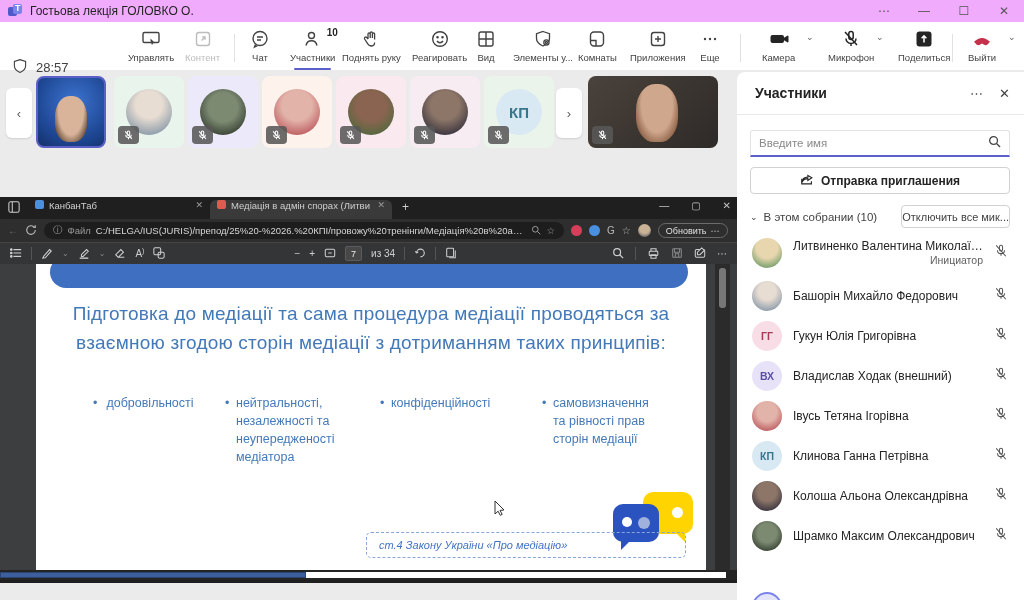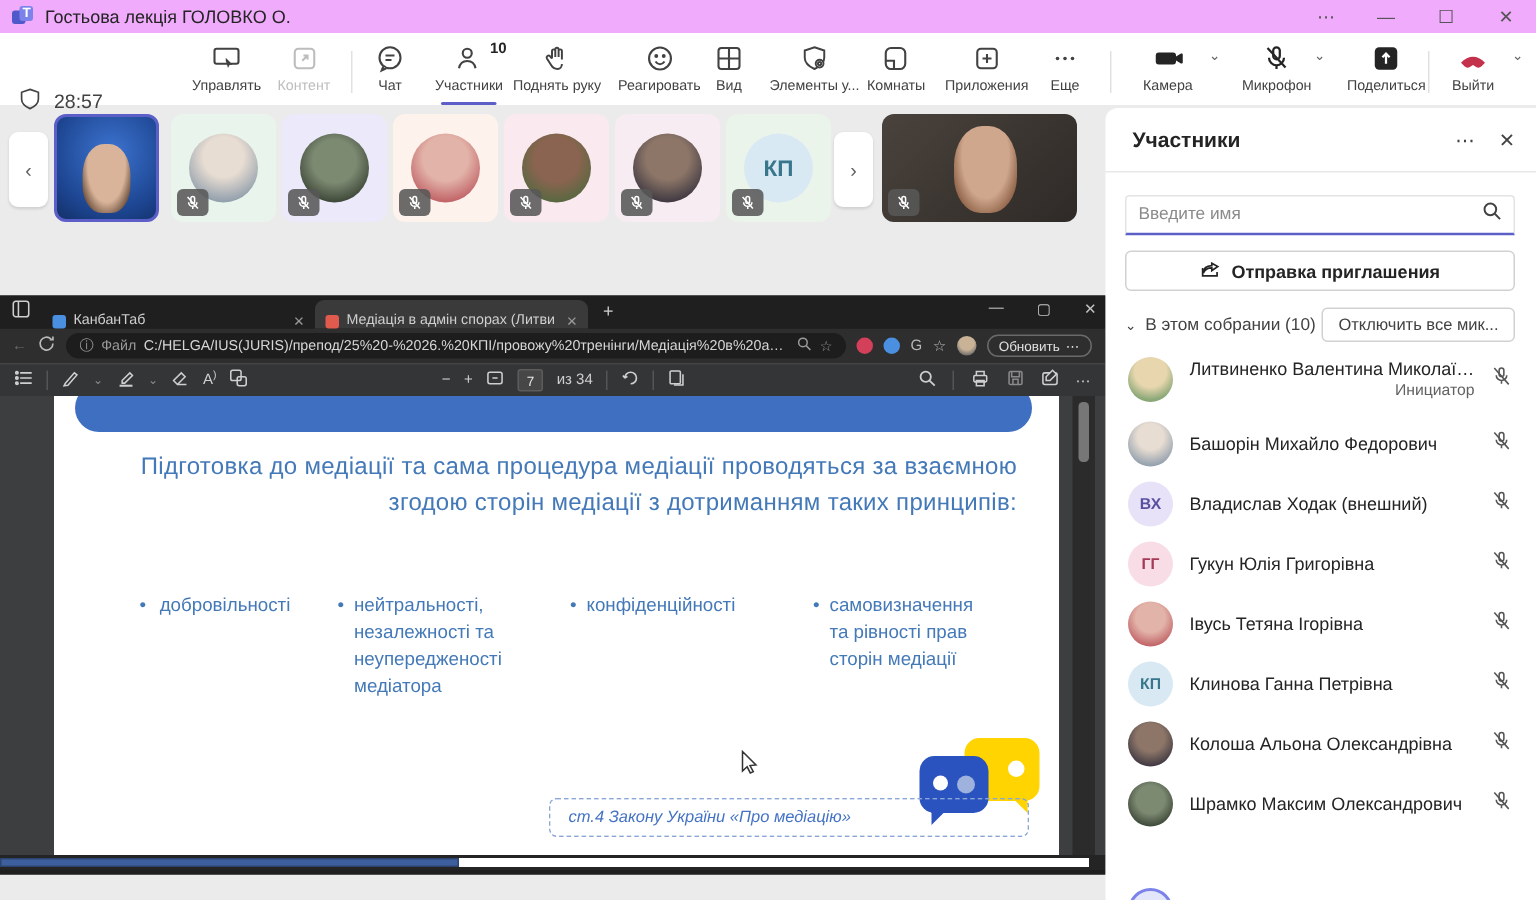--- a/index.html
+++ b/index.html
@@ -41,21 +41,21 @@
   .initials-circle { position:absolute; left:50%; top:50%; transform:translate(-50%,-50%); width:46px; height:46px;
     border-radius:50%; display:flex; align-items:center; justify-content:center; font-size:15px; font-weight:bold; }
   #tile-presenter { left:588px; width:130px; background:linear-gradient(135deg,#4a423c, #2e2a27); }
   #tile-presenter .face { position:absolute; left:48px; top:8px; width:42px; height:58px; border-radius:45% 45% 42% 42%;
     background:radial-gradient(ellipse at 50% 35%, #cfa78c 0 52%, #7a4d33 88%); }
 
   
   #browser { position:absolute; left:0; top:197px; width:737px; height:386px; background:#1f1f1f;
     display:flex; flex-direction:column; }
   #tabbar { height:22px; background:#1f1f1f; display:flex; align-items:flex-end; color:#cfcfcf; font-size:9.5px; position:relative; }
-  .tab { height:19px; display:flex; align-items:flex-end; gap:5px; padding:0 7px; width:182px; }
+  .tab { height:19px; display:flex; align-items:flex-start; gap:5px; padding:0 7px; width:182px; }
   .tab.active { background:#3a3a3a; border-radius:6px 6px 0 0; }
   .tab .ttl { flex:1; overflow:hidden; white-space:nowrap; text-overflow:ellipsis; }
   .tab .tclose { color:#9a9a9a; font-size:9px; }
   .tab-ico { width:9px; height:9px; border-radius:2px; flex:none; }
   #bwin-controls { position:absolute; right:6px; top:3px; display:flex; gap:22px; color:#c3c3c3; font-size:10px; }
   #addrbar { height:23px; background:#2e2e2e; display:flex; align-items:center; gap:7px; padding:0 8px; color:#b9b9b9; font-size:10px; }
   #url-pill { height:17px; flex:0 0 520px; background:#1d1d1d; border-radius:9px; display:flex; align-items:center;
     gap:5px; padding:0 9px; color:#cfcfcf; font-size:9.5px; overflow:hidden; }
   #url-pill .url-text { flex:1; overflow:hidden; white-space:nowrap; text-overflow:ellipsis; color:#d6d6d6; }
   .ext-dot { width:11px; height:11px; border-radius:50%; flex:none; }
@@ -68,22 +68,22 @@
   #page-box { width:17px; height:15px; background:#474747; border:1px solid #5c5c5c; border-radius:2px;
     display:flex; align-items:center; justify-content:center; font-size:9px; color:#e8e8e8; }
   #pdf-center { display:flex; align-items:center; gap:9px; margin-left:120px; }
   #pdf-right { display:flex; align-items:center; gap:11px; margin-left:auto; }
 
   #pdf-content { flex:1; position:relative; background:#3c3e40; overflow:hidden; }
   #slide { position:absolute; left:36px; top:0; width:670px; height:100%; background:#ffffff; }
   #vscroll { position:absolute; right:7px; top:0; width:15px; height:100%; background:#2b2b2b; }
   #vscroll .thumb { position:absolute; left:4px; top:4px; width:7px; height:40px; background:#777; border-radius:3px; }
   #slide-topbar { position:absolute; left:14px; right:18px; top:-8px; height:32px; background:#3e6fc1; border-radius:16px; }
-  #slide-heading { position:absolute; left:28px; right:28px; top:36px; text-align:right; color:#4479b8;
-    font-size:16px; font-weight:500; line-height:1.5; letter-spacing:.2px; }
+  #slide-heading { position:absolute; left:28px; right:28px; top:36px; text-align:center; color:#4479b8;
+    font-size:19px; font-weight:500; line-height:1.5; letter-spacing:.2px; }
   .bullet-col { position:absolute; top:130px; color:#4479b8; font-size:12.5px; font-weight:500; line-height:1.45; }
   .bullet-col::before { content:"•"; position:absolute; left:-11px; top:0; }
   #bcol-0 { left:68px;  width:92px; text-align:center; }
   #bcol-1 { left:200px; width:128px; }
   #bcol-2 { left:355px; width:118px; }
   #bcol-3 { left:517px; width:104px; }
   #citation-box { position:absolute; left:330px; top:268px; width:320px; height:26px; border:1px dashed #8aa6d6;
     border-radius:5px; display:flex; align-items:center; padding-left:12px; color:#4472c4; font-size:11px; font-style:italic; }
   .bubble { position:absolute; border-radius:10px; }
   #bubble-yellow { left:607px; top:228px; width:50px; height:42px; background:#ffd400; }
@@ -108,21 +108,21 @@
   #panel-div { position:absolute; left:0; top:42px; width:100%; height:1px; background:#e8e8e8; }
   #search-box { position:absolute; left:13px; top:58px; width:260px; height:27px; background:#fff;
     border:1px solid #e3e3e3; border-bottom:2px solid #5b5fc7; border-radius:3px 3px 0 0;
     display:flex; align-items:center; padding:0 8px; }
   #search-box input { border:none; outline:none; flex:1; font-size:11.5px; font-family:inherit; color:#242424; }
   #search-box input::placeholder { color:#8a8a8a; }
   #invite-btn { position:absolute; left:13px; top:95px; width:260px; height:27px; background:#fff; border:1px solid #d1d1d1;
     border-radius:4px; display:flex; align-items:center; justify-content:center; gap:7px; font-size:12px; font-weight:bold; color:#242424; }
   #section-row { position:absolute; left:13px; top:133px; width:260px; display:flex; align-items:center; font-size:11.5px; color:#424242; }
   #muteall-btn { margin-left:auto; height:23px; border:1px solid #d1d1d1; border-radius:4px; background:#fff;
-    padding:0 10px; font-size:11px; color:#424242; display:flex; align-items:center; white-space:nowrap; }
+    padding:0 0; font-size:11px; color:#424242; display:flex; align-items:center; white-space:nowrap; }
   #plist { position:absolute; left:0; top:158px; width:100%; }
   .prow { display:flex; align-items:center; height:40px; padding:0 16px 0 15px; gap:11px; }
   .prow.first { height:46px; }
   .pav { width:30px; height:30px; border-radius:50%; flex:none; display:flex; align-items:center; justify-content:center;
     font-size:10.5px; font-weight:bold; }
   .pname { flex:1; font-size:12px; color:#242424; line-height:1.25; overflow:hidden; white-space:nowrap; text-overflow:ellipsis; }
   .prole { font-size:10.5px; color:#616161;text-align:right; }
   .pmic { flex:none; }
   .av-photo1 { background:radial-gradient(circle at 50% 32%, #e7d6ae 0 42%, #8aa877 75%); }
   .av-photo2 { background:radial-gradient(circle at 50% 38%, #8a6450 0 40%, #55683f 80%); }
@@ -584,31 +584,31 @@
     <div class="prow">
       <div class="pav av-photo3"></div>
       <span class="pname">Башорін Михайло Федорович</span>
       <span class="pmic"><svg width="14" height="14" viewBox="0 0 16 16" fill="none" stroke="#555" stroke-width="1.2">
             <rect x="6.2" y="1.5" width="3.6" height="6.5" rx="1.8"></rect>
             <path d="M4 7a4 4 0 008 0M8 11v2.5"></path>
             <line x1="2.5" y1="1.5" x2="13.5" y2="14"></line>
           </svg></span>
     </div>
     <div class="prow">
+      <div class="pav av-gg">ГГ</div>
+      <span class="pname">Гукун Юлія Григорівна</span>
+      <span class="pmic"><svg width="14" height="14" viewBox="0 0 16 16" fill="none" stroke="#555" stroke-width="1.2">
+            <rect x="6.2" y="1.5" width="3.6" height="6.5" rx="1.8"></rect>
+            <path d="M4 7a4 4 0 008 0M8 11v2.5"></path>
+            <line x1="2.5" y1="1.5" x2="13.5" y2="14"></line>
+          </svg></span>
+    </div>
+    <div class="prow">
       <div class="pav av-vx">ВХ</div>
       <span class="pname">Владислав Ходак (внешний)</span>
-      <span class="pmic"><svg width="14" height="14" viewBox="0 0 16 16" fill="none" stroke="#555" stroke-width="1.2">
-            <rect x="6.2" y="1.5" width="3.6" height="6.5" rx="1.8"></rect>
-            <path d="M4 7a4 4 0 008 0M8 11v2.5"></path>
-            <line x1="2.5" y1="1.5" x2="13.5" y2="14"></line>
-          </svg></span>
-    </div>
-    <div class="prow">
-      <div class="pav av-gg">ГГ</div>
-      <span class="pname">Гукун Юлія Григорівна</span>
       <span class="pmic"><svg width="14" height="14" viewBox="0 0 16 16" fill="none" stroke="#555" stroke-width="1.2">
             <rect x="6.2" y="1.5" width="3.6" height="6.5" rx="1.8"></rect>
             <path d="M4 7a4 4 0 008 0M8 11v2.5"></path>
             <line x1="2.5" y1="1.5" x2="13.5" y2="14"></line>
           </svg></span>
     </div>
     <div class="prow">
       <div class="pav av-photo6"></div>
       <span class="pname">Івусь Тетяна Ігорівна</span>
       <span class="pmic"><svg width="14" height="14" viewBox="0 0 16 16" fill="none" stroke="#555" stroke-width="1.2">

